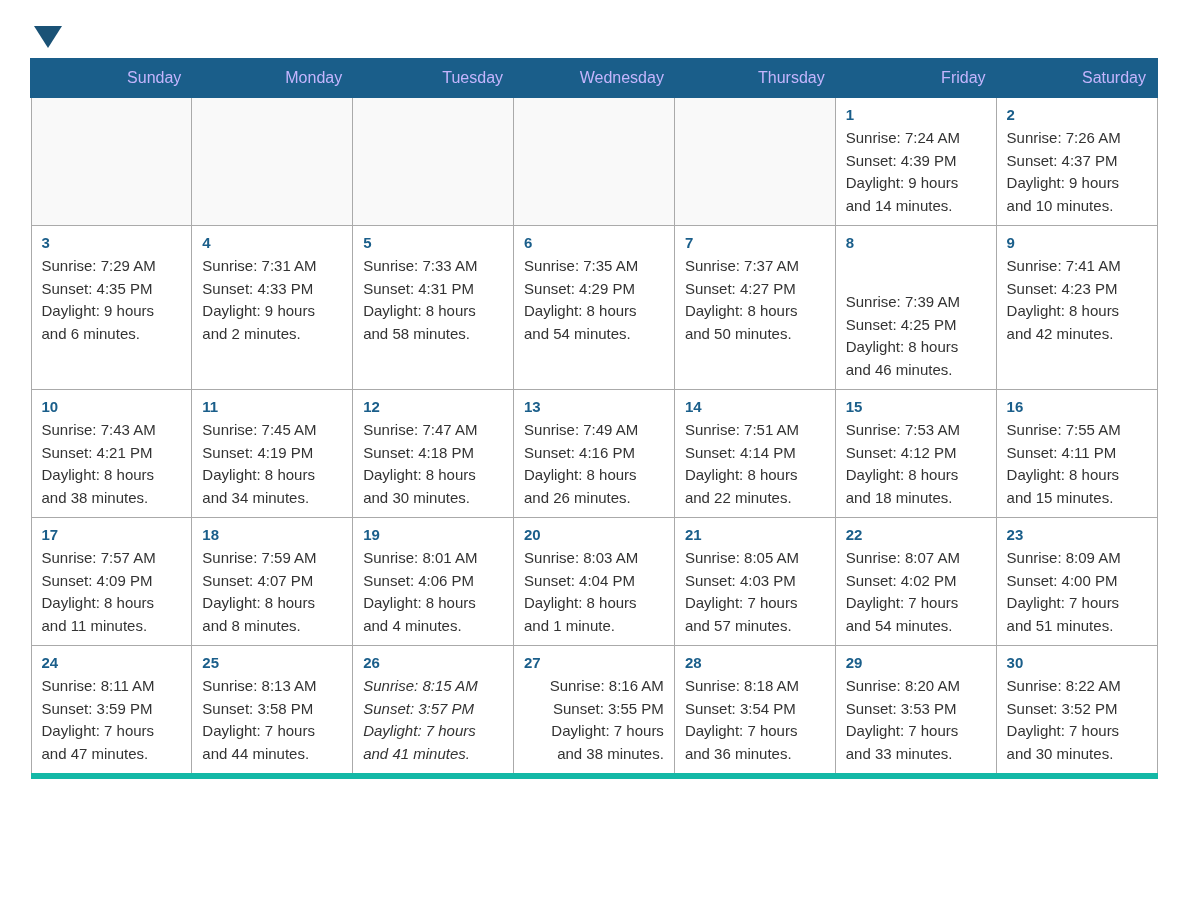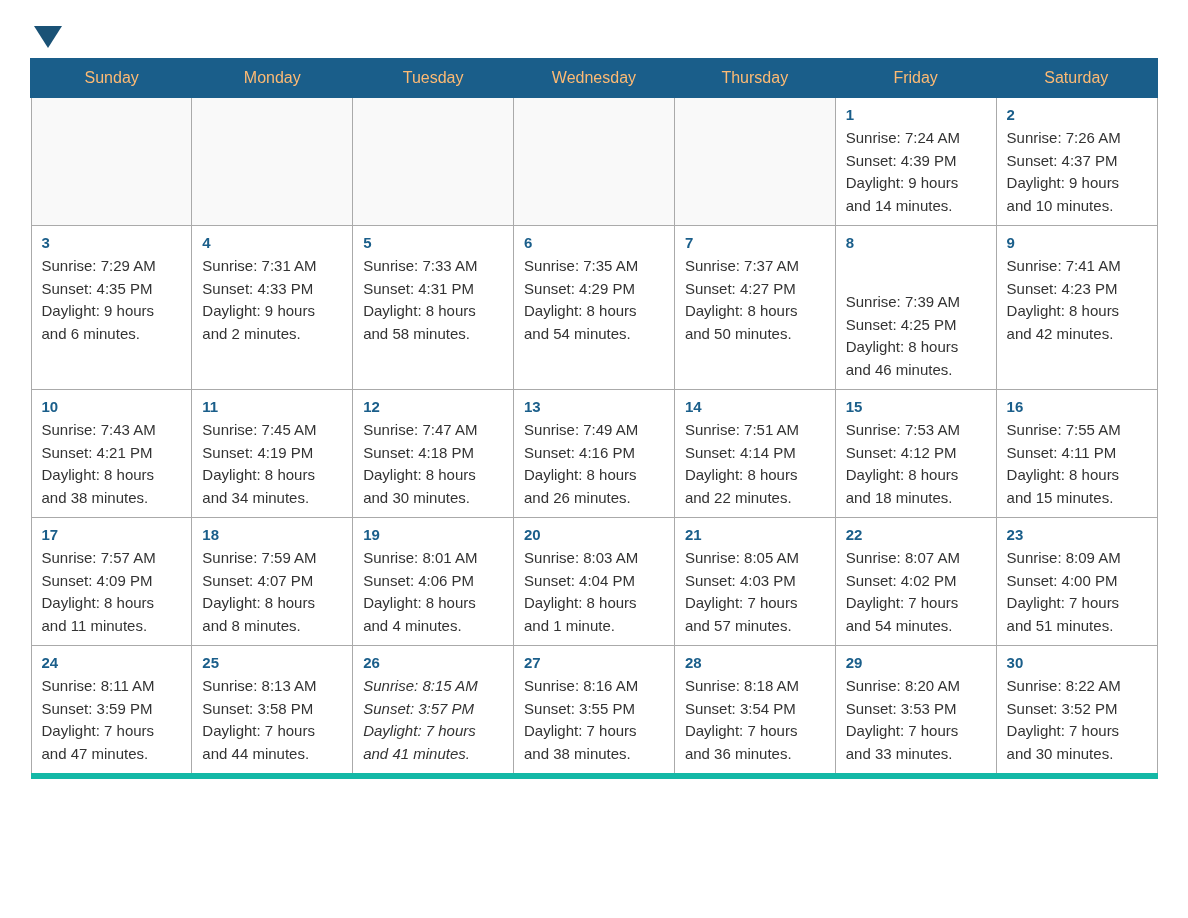--- a/index.html
+++ b/index.html
@@ -63,25 +63,25 @@
       color: #555;
       margin-top: 4px;
     }
     .calendar {
       width: 100%;
       border-collapse: collapse;
       margin-top: 10px;
     }
     .calendar th {
       background-color: #1a5e8a;
-      color: #fdba74;
+      color: #c4b5fd;
       font-size: 16px;
       font-weight: normal;
       padding: 10px 10px;
-      text-align: center;
+      text-align: right;
       border: 1px solid #1a5e8a;
     }
     .calendar td {
       border: 1px solid #aaa;
       vertical-align: top;
       padding: 8px 10px;
       width: 14.28%;
       min-height: 100px;
       font-size: 13px;
       color: #333;
@@ -336,21 +336,21 @@
         </td>
         <td>
           <div class="day-number">26</div>
           <div class="day-info" style="white-space: pre-line; font-style: italic;">Sunrise: 8:15 AM
 Sunset: 3:57 PM
 Daylight: 7 hours
 and 41 minutes.</div>
         </td>
         <td>
           <div class="day-number">27</div>
-          <div class="day-info" style="white-space: pre-line;">Sunrise: 8:16 AM
+          <div class="day-info" style="white-space: pre-line; text-align: right;">Sunrise: 8:16 AM
 Sunset: 3:55 PM
 Daylight: 7 hours
 and 38 minutes.</div>
         </td>
         <td>
           <div class="day-number">28</div>
           <div class="day-info" style="white-space: pre-line;">Sunrise: 8:18 AM
 Sunset: 3:54 PM
 Daylight: 7 hours
 and 36 minutes.</div>

